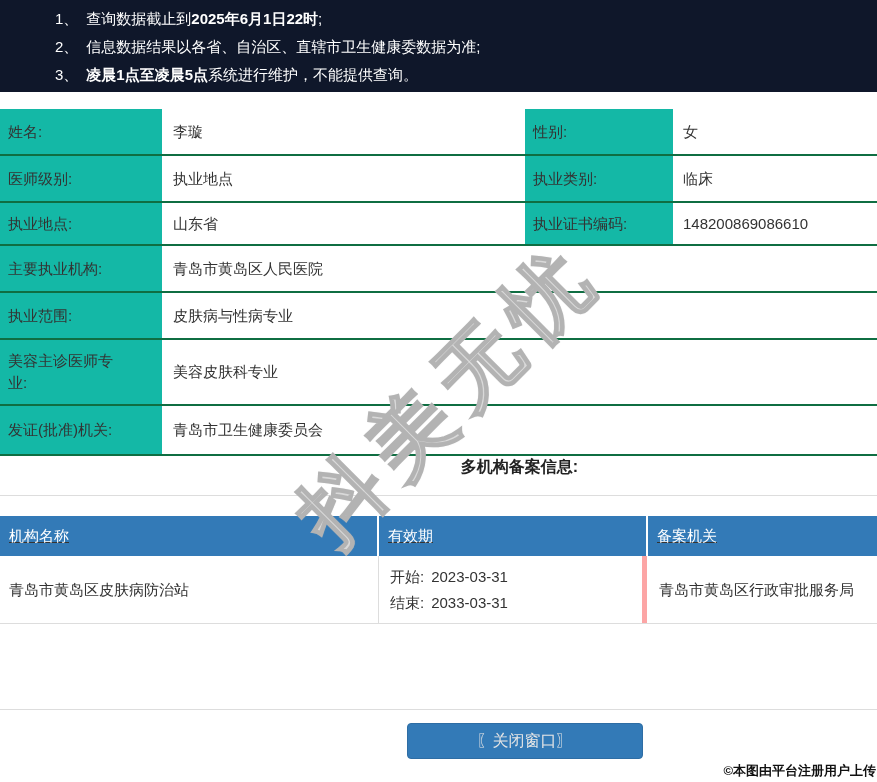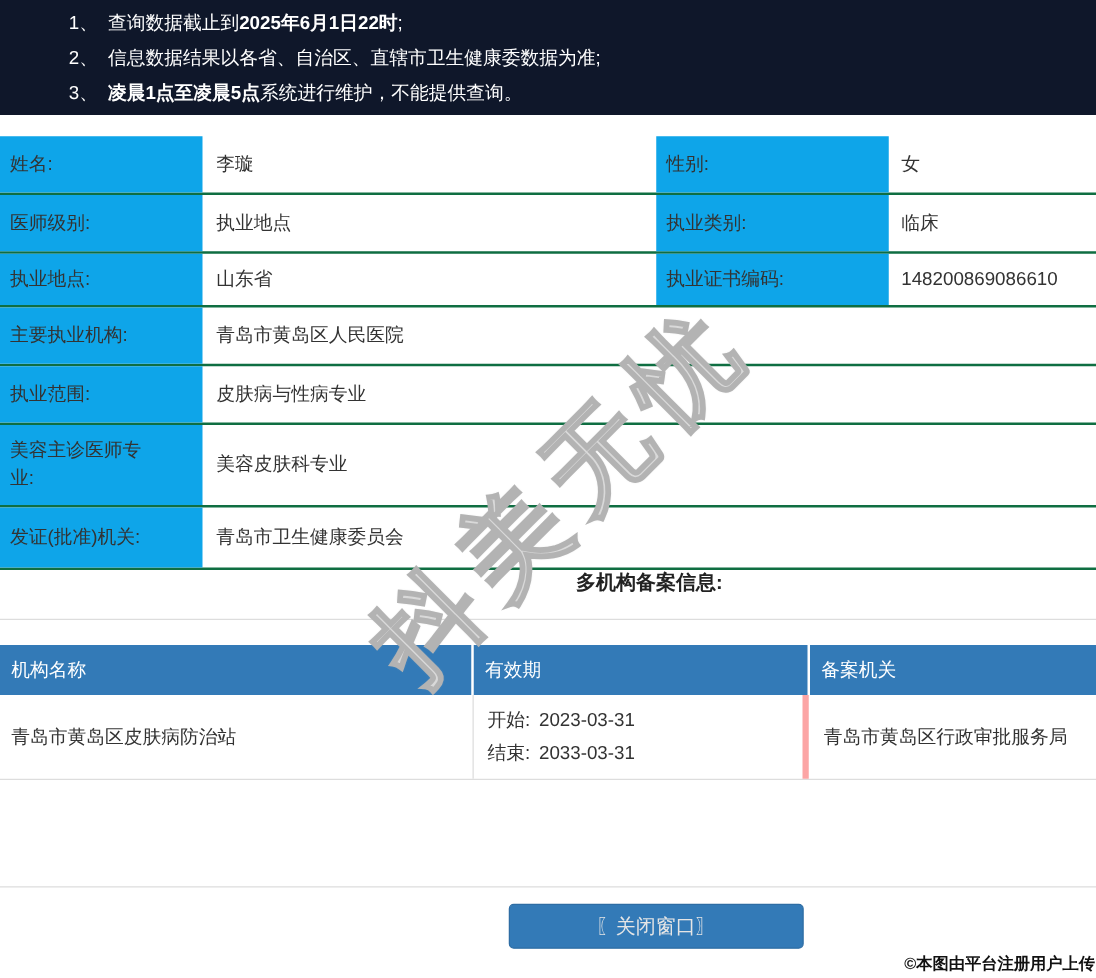--- a/index.html
+++ b/index.html
@@ -22,37 +22,37 @@
   
   .profile{margin-top:17px;}
   .prow{
     display:flex;align-items:stretch;min-height:45px;
     border-bottom:2px solid #0f6e42;
   }
   .prow.short{min-height:41px;}
   .prow.tall{min-height:64px;}
   .prow.last{min-height:48px;}
   .pcell{display:flex;align-items:center;box-sizing:border-box;line-height:22px;}
-  .plabel{background:#0ea5e9;padding:0 44px 0 8px;}
+  .plabel{background:#14b8a6;padding:0 44px 0 8px;}
   .pl1{width:162px;}
   .pv1{width:363px;padding-left:11px;}
-  .pl2{width:186px;}
+  .pl2{width:148px;}
   .pv2{flex:1;padding-left:10px;}
   .pv-wide{flex:1;padding-left:11px;}
 
   
   .section-title{
     padding-left:162px;text-align:center;
     font-weight:bold;font-size:16px;line-height:22px;color:#222;
   }
   .hr{margin-top:17px;border-top:1px solid #dddddd;height:0;}
 
   
   .reg-table{margin-top:20px;}
-  .reg-head{display:flex;}
+  .reg-head{display:flex;text-decoration:underline;}
   .rh{
     background:#337ab7;color:#ffffff;height:40px;box-sizing:border-box;
     display:flex;align-items:center;padding-left:9px;font-size:15px;
   }
   .rh.h1{width:377px;}
   .rh.h2{width:267px;margin-left:2px;}
   .rh.h3{flex:1;margin-left:2px;}
   .reg-row{display:flex;border-bottom:1px solid #dddddd;min-height:67px;}
   .rc{box-sizing:border-box;display:flex;flex-direction:column;justify-content:center;line-height:26px;}
   .rc.c1{width:379px;border-right:1px solid #dddddd;padding-left:9px;}

